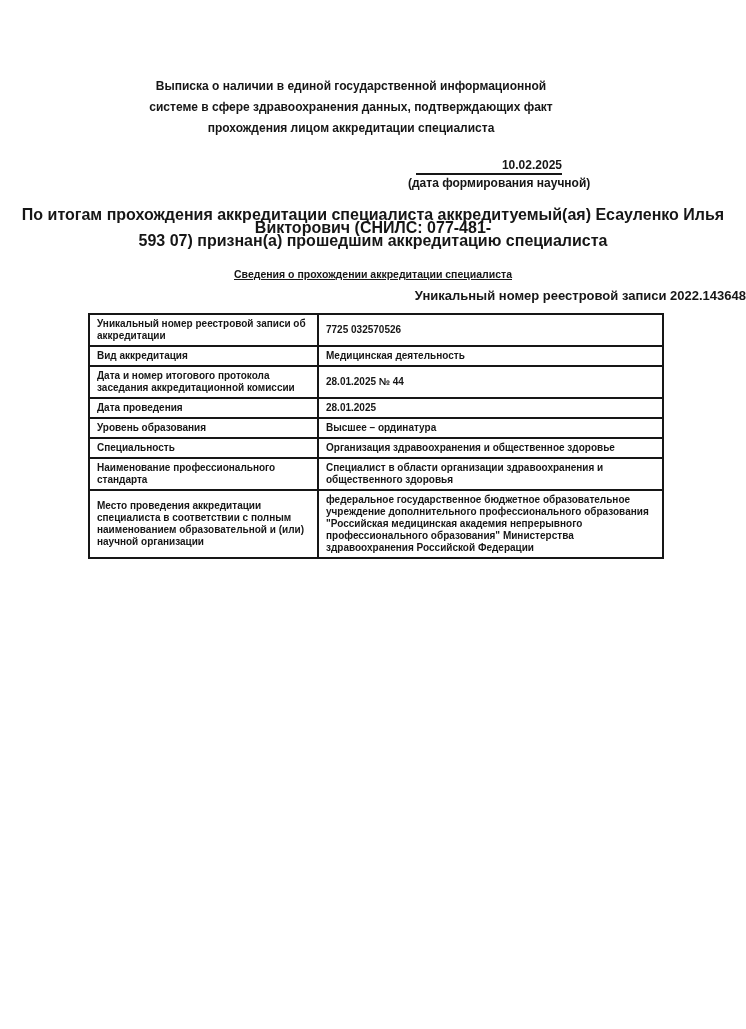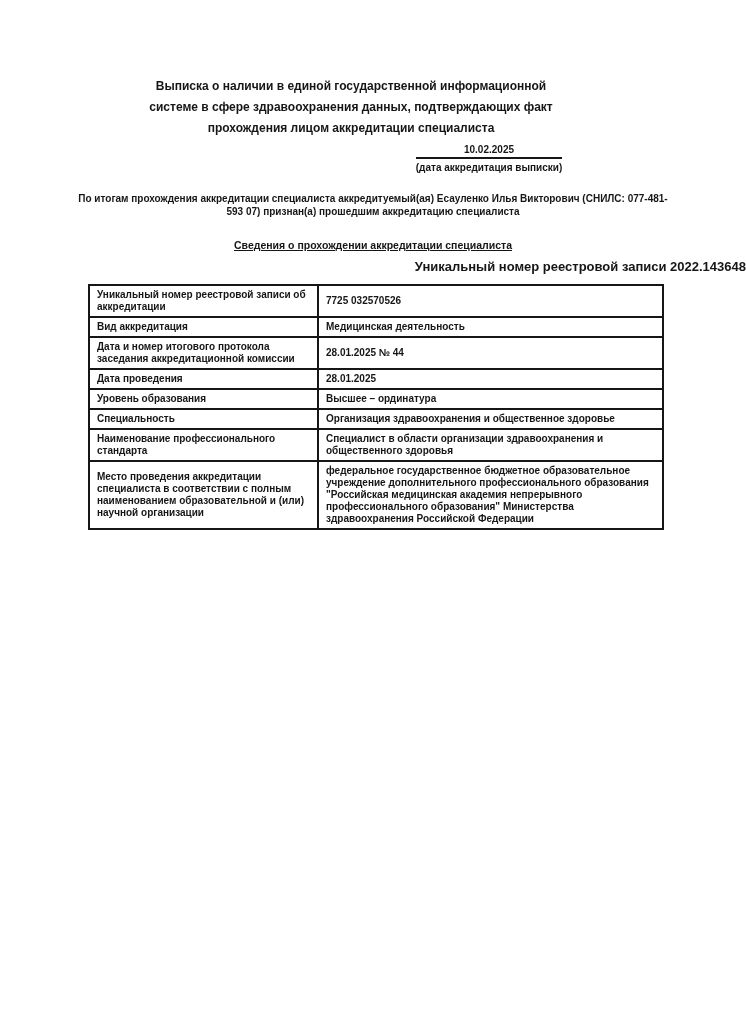--- a/index.html
+++ b/index.html
@@ -18,39 +18,39 @@
   }
   .title-block {
     text-align: center;
     margin-right: 44px;
     font-size: 12px;
     line-height: 21px;
   }
   .date-block {
     margin-left: 408px;
     width: 162px;
-    margin-top: 4px;
-    text-align: center;
-    font-size: 10px;
+    margin-top: 20px;
+    text-align: right;
+    font-size: 12px;
     line-height: 13px;
   }
   .date-value {
     width: 146px;
     margin: 0 auto;
     border-bottom: 2px solid #161616;
     padding-bottom: 1px;
   }
   .date-caption {
     padding-top: 2px;
     white-space: nowrap;
   }
   .intro-block {
     margin-top: 18px;
     text-align: center;
-    font-size: 10px;
+    font-size: 16px;
     line-height: 13px;
   }
   .section-heading {
     margin-top: 21px;
     text-align: center;
     font-size: 10.5px;
     line-height: 13px;
     text-decoration: underline;
   }
   .registry-heading {
@@ -83,21 +83,21 @@
 <div class="page">
 
   <div class="title-block">
     <div>Выписка о наличии в единой государственной информационной</div>
     <div>системе в сфере здравоохранения данных, подтверждающих факт</div>
     <div>прохождения лицом аккредитации специалиста</div>
   </div>
 
   <div class="date-block">
     <div class="date-value">10.02.2025</div>
-    <div class="date-caption">(дата аккредитация выписки)</div>
+    <div class="date-caption">(дата формирования научной)</div>
   </div>
 
   <div class="intro-block">
     <div>По итогам прохождения аккредитации специалиста аккредитуемый(ая) Есауленко Илья Викторович (СНИЛС: 077-481-</div>
     <div>593 07) признан(а) прошедшим аккредитацию специалиста</div>
   </div>
 
   <div class="section-heading">Сведения о прохождении аккредитации специалиста</div>
 
   <div class="registry-heading">Уникальный номер реестровой записи 2022.143648</div>

